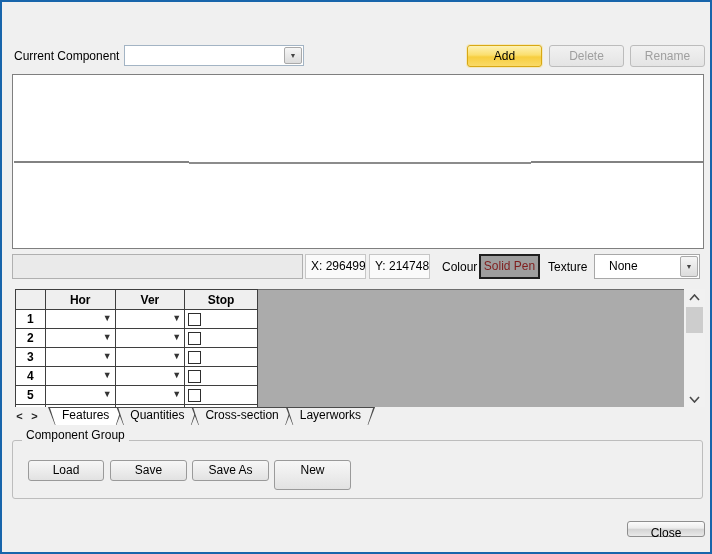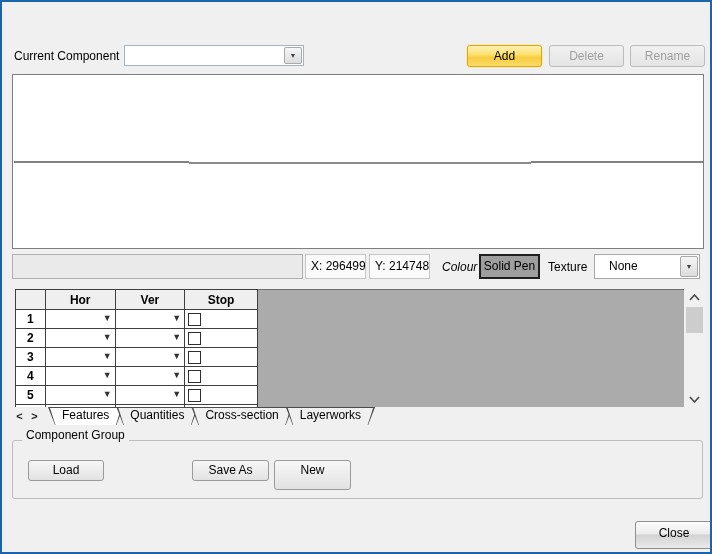--- a/index.html
+++ b/index.html
@@ -25,21 +25,21 @@
   .btn.disabled{color:#9f9f9f;background:linear-gradient(180deg,#f1f1f1,#e4e4e4);border-color:#bcbcbc;}
   
   .canvas{position:absolute;left:10px;top:72px;width:692px;height:175px;background:#fff;
           border:1px solid #7f7f7f;box-sizing:border-box;}
   .hline{position:absolute;background:#828282;}
   
   .field{position:absolute;box-sizing:border-box;}
   .name-field{background:#eaeaea;border:1px solid #b0b0b0;}
   .coord{background:#fafafa;border:1px solid #c6c6c6;overflow:hidden;white-space:nowrap;
          line-height:23px;padding-left:5px;}
-  .penbtn{background:var(--pen,#9e9e9e);border:2px solid #1f1f1f;text-align:center;line-height:21px;color:#000000;}
+  .penbtn{background:var(--pen,#9e9e9e);border:2px solid #1f1f1f;text-align:center;line-height:21px;color:#7f1d1d;}
   
   .grid-wrap{position:absolute;left:13px;top:287px;width:243px;height:118px;overflow:hidden;}
   table.grid{border-collapse:collapse;table-layout:fixed;}
   table.grid td,table.grid th{border:1px solid #3f3f3f;padding:0;box-sizing:border-box;
       height:19px;font-size:12px;background:#fff;}
   table.grid th{background:#efefef;font-weight:bold;height:20px;text-align:center;}
   td.rowhead{background:#efefef;font-weight:bold;text-align:center;}
   td.cellcombo{position:relative;}
   .cell-arrow{position:absolute;right:3px;top:50%;transform:translateY(-58%);font-size:9px;color:#333;}
   .checkbox{width:13px;height:13px;background:#fff;border:1.5px solid #2e2e2e;box-sizing:border-box;margin-left:3px;}
@@ -85,21 +85,21 @@
 
   <div class="canvas">
     <div class="hline" style="left:1px;top:86px;width:175px;height:2px;"></div>
     <div class="hline" style="left:176px;top:87px;width:342px;height:2px;background:#8c8c8c;"></div>
     <div class="hline" style="left:518px;top:86px;width:172px;height:2px;"></div>
   </div>
 
   <div class="field name-field" style="left:10px;top:252px;width:291px;height:25px;"></div>
   <div class="field coord" style="left:303px;top:252px;width:61px;height:25px;">X: 2964991</div>
   <div class="field coord" style="left:367px;top:252px;width:61px;height:25px;">Y: 2147483</div>
-  <span class="lbl" style="left:440px;top:258px;font-style:italic;">Colour</span>
+  <span class="lbl" style="left:440px;top:258px;">Colour</span>
   <div class="field penbtn" style="left:477px;top:252px;width:61px;height:25px;">Solid Pen</div>
   <span class="lbl" style="left:546px;top:258px;">Texture</span>
   <div class="combo" style="left:592px;top:252px;width:106px;height:25px;border-color:#a8a8a8;">
     <span class="combo-text">None</span>
     <span class="combo-btn" style="line-height:19px;">▼</span>
   </div>
 
   <div class="grid-wrap">
     <table class="grid" id="grid-table">
         <tbody>
@@ -201,19 +201,20 @@
     <span id="tabs-host" style="display:flex;">
         <div class="tab active"><span>Features</span></div>
         <div class="tab"><span>Quantities</span></div>
         <div class="tab"><span>Cross-section</span></div>
         <div class="tab"><span>Layerworks</span></div>
       </span>
   </div>
 
   <div class="groupbox" id="groupbox">
       <div class="btn" style="left: 15px; top: 19px; width: 76px; height: 21px; line-height: 19px;">Load</div>
+      <div class="btn" style="left: 97px; top: 19px; width: 77px; height: 21px; line-height: 19px;">Save</div>
       <div class="btn" style="left: 179px; top: 19px; width: 77px; height: 21px; line-height: 19px;">Save As</div>
       <div class="btn" style="left: 261px; top: 19px; width: 77px; height: 30px; line-height: 19px;">New</div>
     </div>
   <span class="groupbox-label lbl">Component Group</span>
 
-  <div class="btn close-bottom" style="left:625px;top:519px;width:78px;height:28px;line-height:22px;margin-left:8px;">Close</div>
+  <div class="btn close-bottom" style="left:625px;top:519px;width:78px;height:16px;line-height:22px;">Close</div>
 </div>
 
 </body></html>

